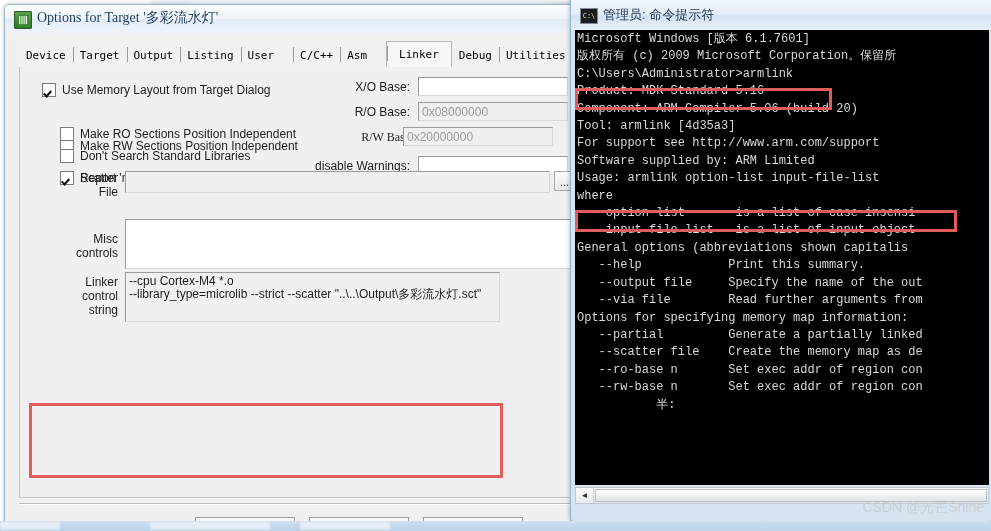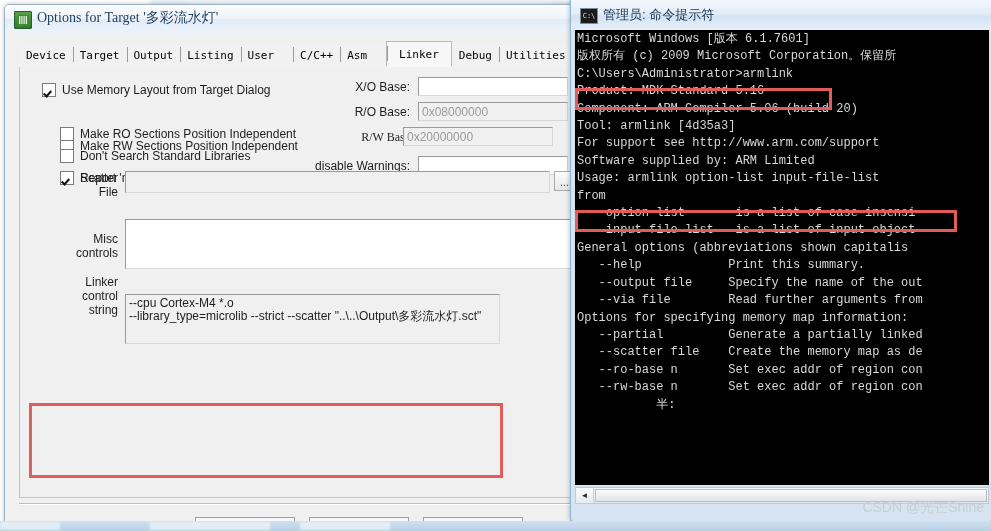--- a/index.html
+++ b/index.html
@@ -422,21 +422,21 @@
           <span>Misc</span><br>
           <span>controls</span>
         </div>
         <div class="textbox multi" style="left:105px; top:152px; width:450px; height:50px;"></div>
 
         <div class="fld-label" style="left:20px; top:208px; width:78px; line-height:14px;">
           <span>Linker</span><br>
           <span>control</span><br>
           <span>string</span>
         </div>
-        <div class="textbox multi disabled" style="left:105px; top:205px; width:375px; height:50px; color:#1d1d1d;margin-top:22px;">--cpu Cortex-M4 *.o
+        <div class="textbox multi disabled" style="left:105px; top:205px; width:375px; height:50px; color:#1d1d1d;">--cpu Cortex-M4 *.o
 --library_type=microlib --strict --scatter "..\..\Output\多彩流水灯.sct"</div>
 
       </div>
 
       <div class="redbox" style="left:24px; top:370px; width:474px; height:75px;"></div>
 
       <div class="hr"></div>
 
       <div class="btn" style="left:190px; top:484px; width:100px;">OK</div>
       <div class="btn" style="left:304px; top:484px; width:100px;">Cancel</div>
@@ -459,21 +459,21 @@
       <div class="con-line">版权所有 (c) 2009 Microsoft Corporation。保留所</div>
       <div class="con-line"></div>
       <div class="con-line">C:\Users\Administrator&gt;armlink</div>
       <div class="con-line">Product: MDK Standard 5.16</div>
       <div class="con-line">Component: ARM Compiler 5.06 (build 20)</div>
       <div class="con-line">Tool: armlink [4d35a3]</div>
       <div class="con-line">For support see http://www.arm.com/support</div>
       <div class="con-line">Software supplied by: ARM Limited</div>
       <div class="con-line"></div>
       <div class="con-line">Usage: armlink option-list input-file-list</div>
-      <div class="con-line">from</div>
+      <div class="con-line">where</div>
       <div class="con-line">    option-list       is a list of case-insensi</div>
       <div class="con-line">    input-file-list   is a list of input object</div>
       <div class="con-line"></div>
       <div class="con-line">General options (abbreviations shown capitalis</div>
       <div class="con-line">   --help            Print this summary.</div>
       <div class="con-line">   --output file     Specify the name of the out</div>
       <div class="con-line">   --via file        Read further arguments from</div>
       <div class="con-line"></div>
       <div class="con-line">Options for specifying memory map information:</div>
       <div class="con-line">   --partial         Generate a partially linked</div>

